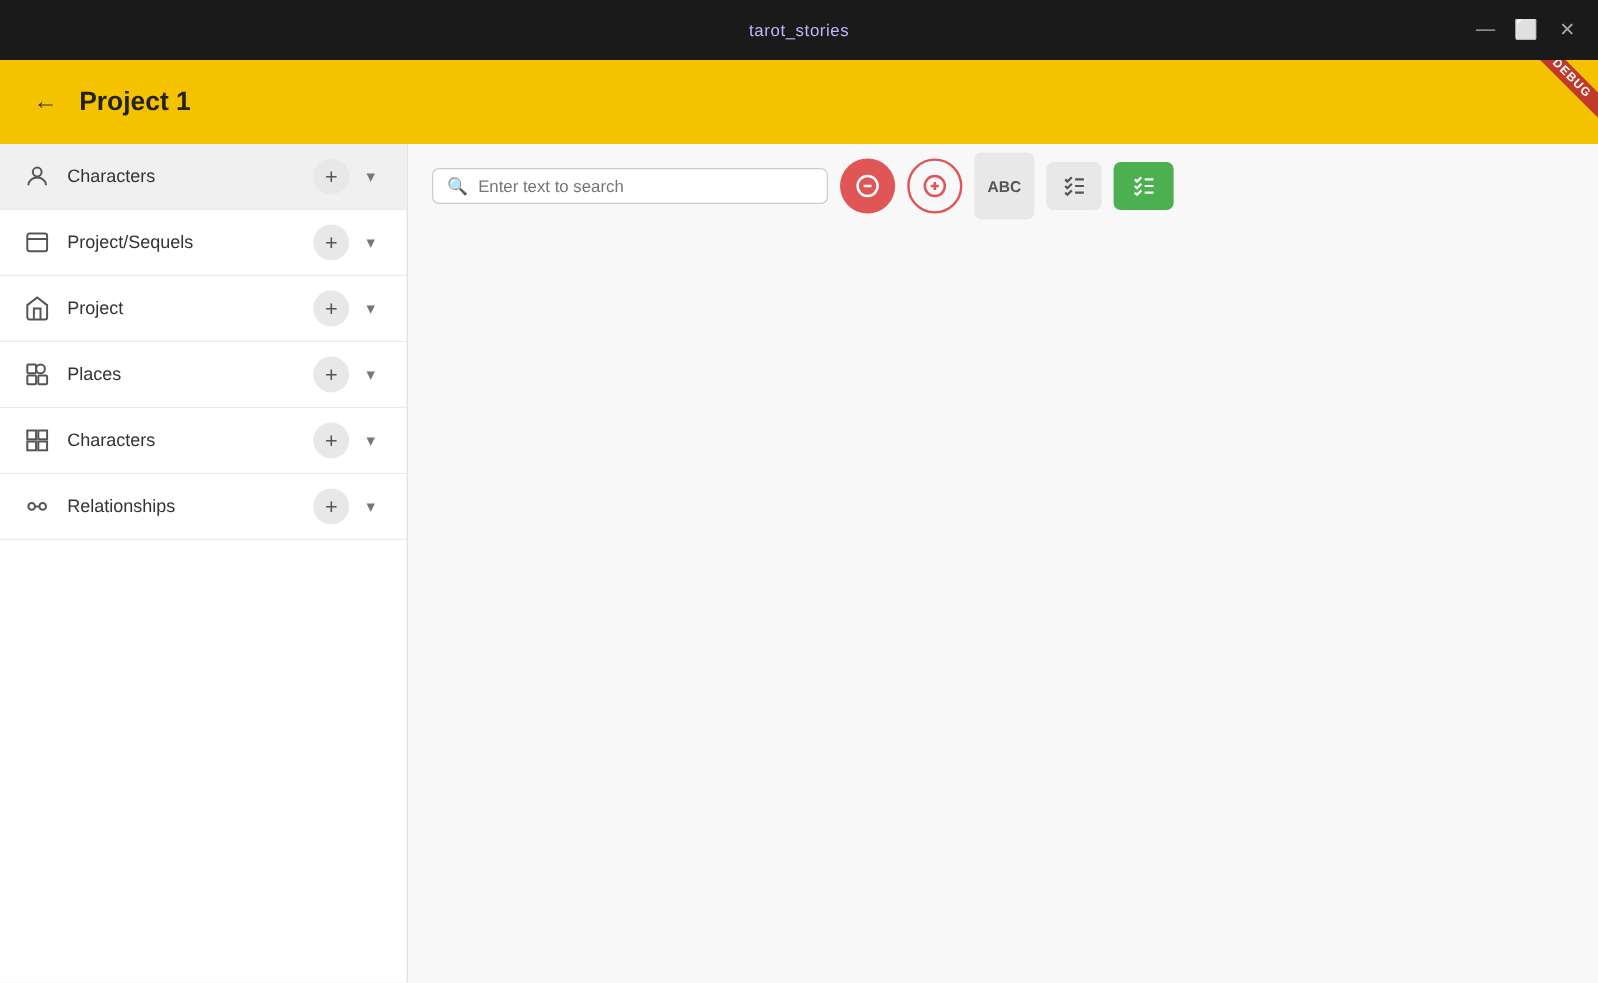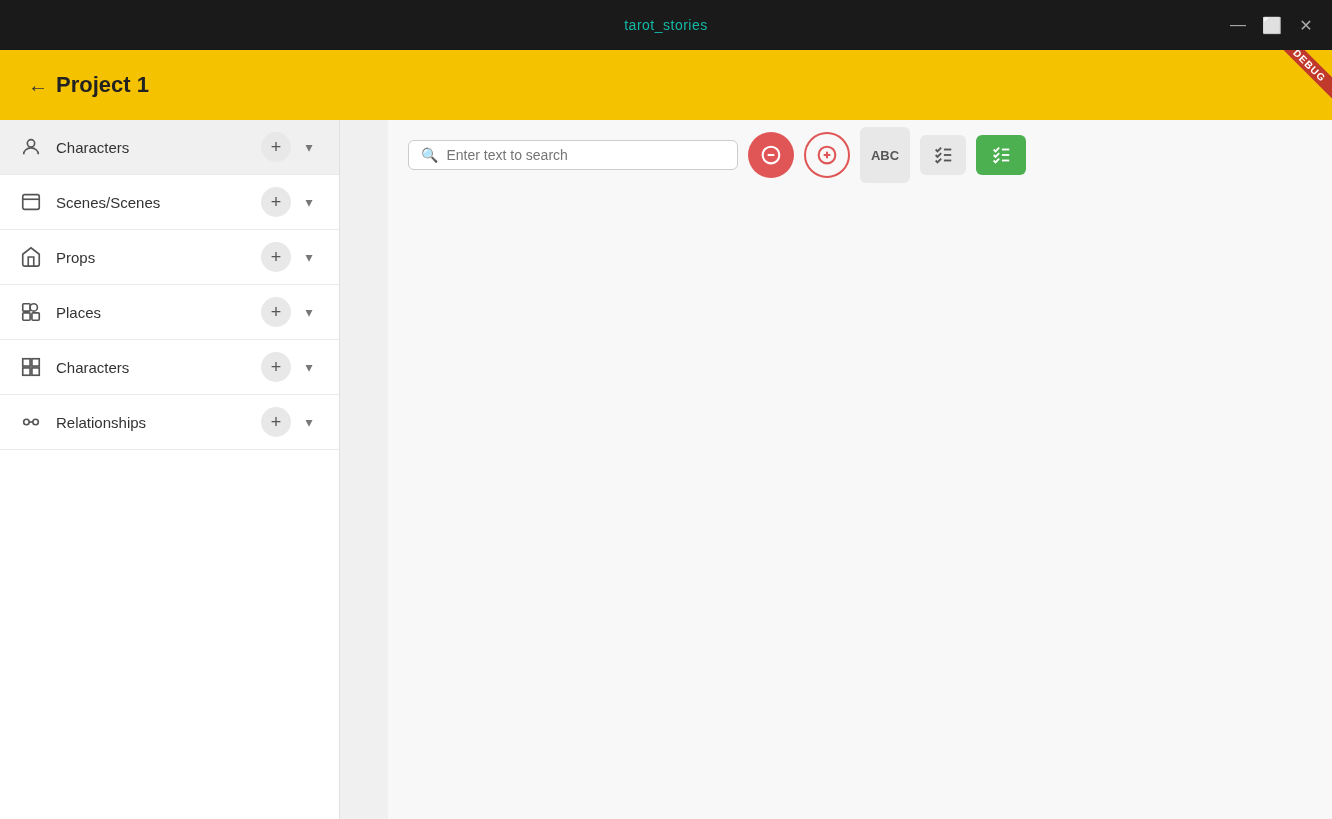--- a/index.html
+++ b/index.html
@@ -16,21 +16,21 @@
     .title-bar {
       width: 100%;
       height: 50px;
       background: #1a1a1a;
       display: flex;
       align-items: center;
       justify-content: center;
       position: relative;
     }
     .title-bar-title {
-      color: #14b8a6;
+      color: #c4b5fd;
       font-size: 14px;
       letter-spacing: 0.5px;
     }
     .window-controls {
       position: absolute;
       right: 12px;
       top: 50%;
       transform: translateY(-50%);
       display: flex;
       gap: 6px;
@@ -76,20 +76,21 @@
       display: flex;
       align-items: center;
       justify-content: center;
       font-size: 20px;
       color: #333;
     }
     .project-title {
       font-size: 22px;
       font-weight: 600;
       color: #222;
+      margin-left: 10px;
       text-align: center;
     }
     .debug-badge {
       position: absolute;
       right: 0;
       top: 0;
       width: 60px;
       height: 60px;
       overflow: hidden;
     }
@@ -104,21 +105,20 @@
       padding: 2px 20px;
       transform: rotate(45deg);
       letter-spacing: 1px;
     }
 
     
     .content-area {
       display: flex;
       flex: 1;
       overflow: hidden;
-      gap: 48px;
     }
 
     
     .sidebar {
       width: 340px;
       background: #fff;
       border-right: 1px solid #e0e0e0;
       display: flex;
       flex-direction: column;
       flex-shrink: 0;
@@ -317,35 +317,35 @@
         </div>
       </div>
 
       <div class="sidebar-item">
         <div class="sidebar-icon">
           <svg viewBox="0 0 24 24" fill="none" stroke="currentColor" stroke-width="1.8">
             <rect x="3" y="4" width="18" height="16" rx="2"></rect>
             <line x1="3" y1="9" x2="21" y2="9"></line>
           </svg>
         </div>
-        <span class="sidebar-label">Scenes/Scenes</span>
+        <span class="sidebar-label">Project/Sequels</span>
         <div class="sidebar-actions">
           <button class="add-btn">+</button>
           <button class="chevron-btn">▾</button>
         </div>
       </div>
 
       <div class="sidebar-item">
         <div class="sidebar-icon">
           <svg viewBox="0 0 24 24" fill="none" stroke="currentColor" stroke-width="1.8">
             <path d="M3 9l9-7 9 7v11a2 2 0 0 1-2 2H5a2 2 0 0 1-2-2z"></path>
             <polyline points="9 22 9 12 15 12 15 22"></polyline>
           </svg>
         </div>
-        <span class="sidebar-label">Props</span>
+        <span class="sidebar-label">Project</span>
         <div class="sidebar-actions">
           <button class="add-btn">+</button>
           <button class="chevron-btn">▾</button>
         </div>
       </div>
 
       <div class="sidebar-item">
         <div class="sidebar-icon">
           <svg viewBox="0 0 24 24" fill="none" stroke="currentColor" stroke-width="1.8">
             <rect x="3" y="3" width="8" height="8" rx="1"></rect>

